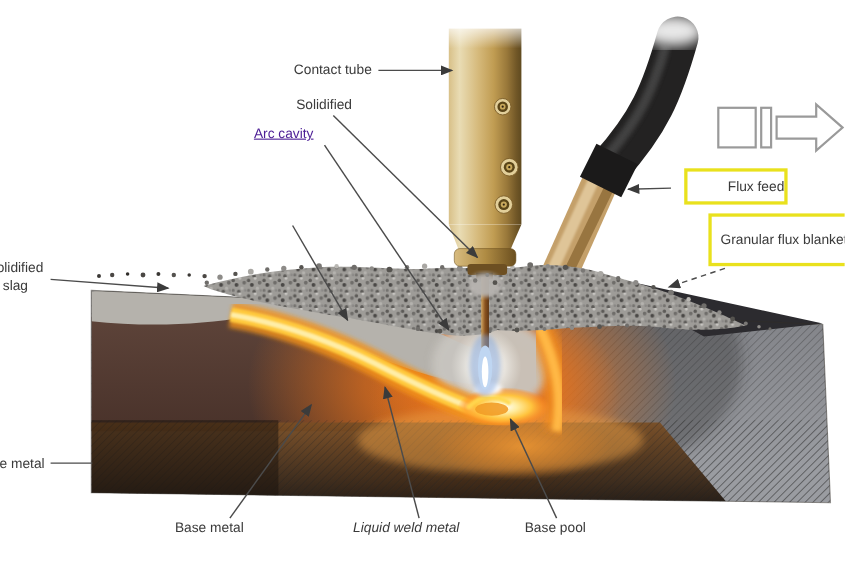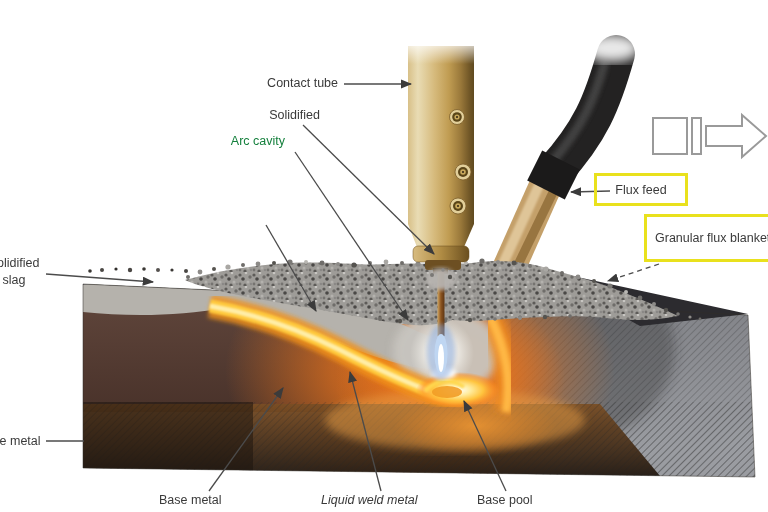--- a/index.html
+++ b/index.html
@@ -1,17 +1,17 @@
 <!DOCTYPE html>
 <html><head>
 <meta charset="utf-8">
 <style>
   html,body{margin:0;padding:0;background:#ffffff;}
   #stage{position:relative;width:768px;height:488px;overflow:hidden;background:#ffffff;
-         font-family:"Liberation Sans", sans-serif;margin-top:20px;}
+         font-family:"Liberation Sans", sans-serif;}
   #art{position:absolute;left:0;top:0;}
   .lbl{position:absolute;color:#3a3a3a;font-size:12.5px;line-height:15px;white-space:nowrap;}
   .r{text-align:right;}
   .lbl-wrap{white-space:normal;text-align:center;}
   .hibox{position:absolute;border:3px solid #e9e11d;display:flex;align-items:center;box-sizing:border-box;}
   .hibox span{color:#3a3a3a;font-size:12.5px;white-space:nowrap;}
 </style>
 </head>
 <body>
 
@@ -280,27 +280,27 @@
   <line x1="209" y1="471" x2="283" y2="368" marker-end="url(#ah)"></line>
   <line x1="381" y1="471" x2="350" y2="352" marker-end="url(#ah)"></line>
   <line x1="506" y1="471" x2="464" y2="381" marker-end="url(#ah)"></line>
   <line x1="610" y1="171" x2="571" y2="172" marker-end="url(#ah)"></line>
   <line x1="659" y1="244" x2="608" y2="261" stroke-dasharray="5,4" marker-end="url(#ah)"></line>
 </g>
 </svg>
 
 <div class="lbl r" style="left: 218px; top: 56px; width: 120px; color: rgb(58, 58, 58);">Contact tube</div>
 <div class="lbl r" style="left: 220px; top: 88px; width: 100px; color: rgb(58, 58, 58);">Solidified</div>
-<div class="lbl r" style="left: 190px; top: 114px; width: 95px; color: #15803d;">Arc cavity</div>
+<div class="lbl r" style="left: 190px; top: 114px; width: 95px; color: #4c1d95; text-decoration: underline;">Arc cavity</div>
 <div class="lbl lbl-wrap" style="left: -18px; top: 235px; width: 64px; line-height: 17px; color: rgb(58, 58, 58);">Solidified slag</div>
 <div class="lbl" style="left: -22px; top: 414px; color: rgb(58, 58, 58);">Base metal</div>
 <div class="lbl" style="left: 159px; top: 473px; color: rgb(58, 58, 58);">Base metal</div>
 <div class="lbl" style="left: 321px; top: 473px; color: rgb(58, 58, 58); font-style: italic;">Liquid weld metal</div>
 <div class="lbl" style="left: 477px; top: 473px; color: rgb(58, 58, 58);">Base pool</div>
 
-<div class="hibox" style="left: 594px; top: 153px; width: 94px; height: 33px; justify-content: center; border-color: rgb(233, 225, 29);">
+<div class="hibox" style="left: 622px; top: 153px; width: 94px; height: 33px; justify-content: flex-end; border-color: rgb(233, 225, 29);">
   <span style="color: rgb(58, 58, 58);">Flux feed</span>
 </div>
 <div class="hibox" style="left: 644px; top: 194px; width: 136px; height: 48px; padding-left: 8px; border-color: rgb(233, 225, 29);">
   <span style="color: rgb(58, 58, 58);">Granular flux blanket</span>
 </div>
 
 </div>
 
 </body></html>

